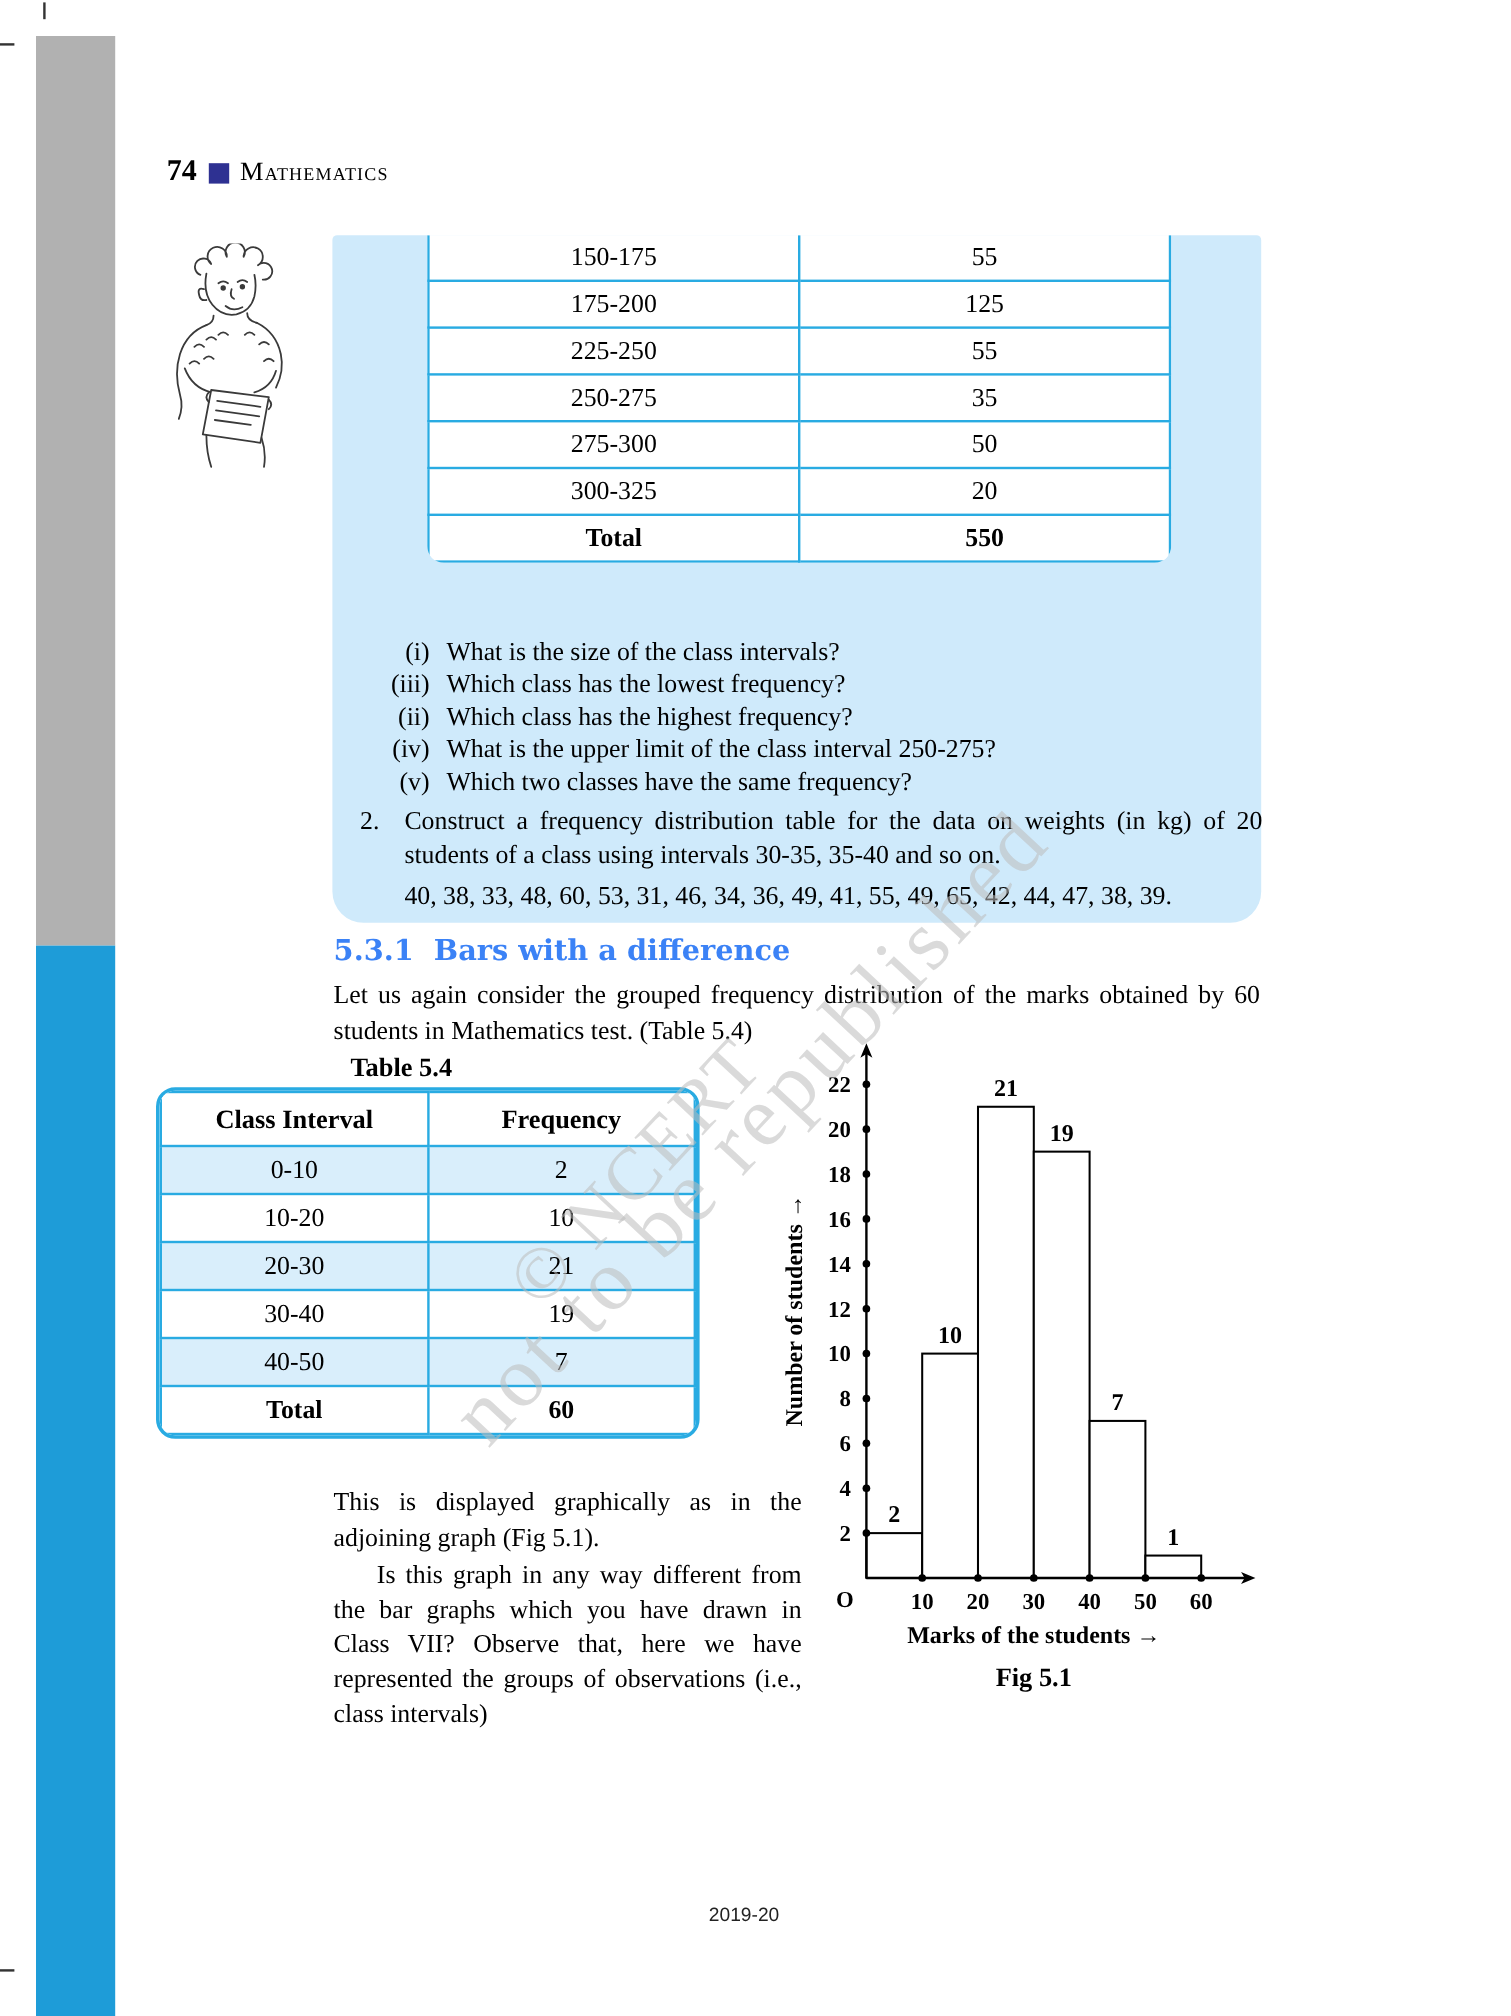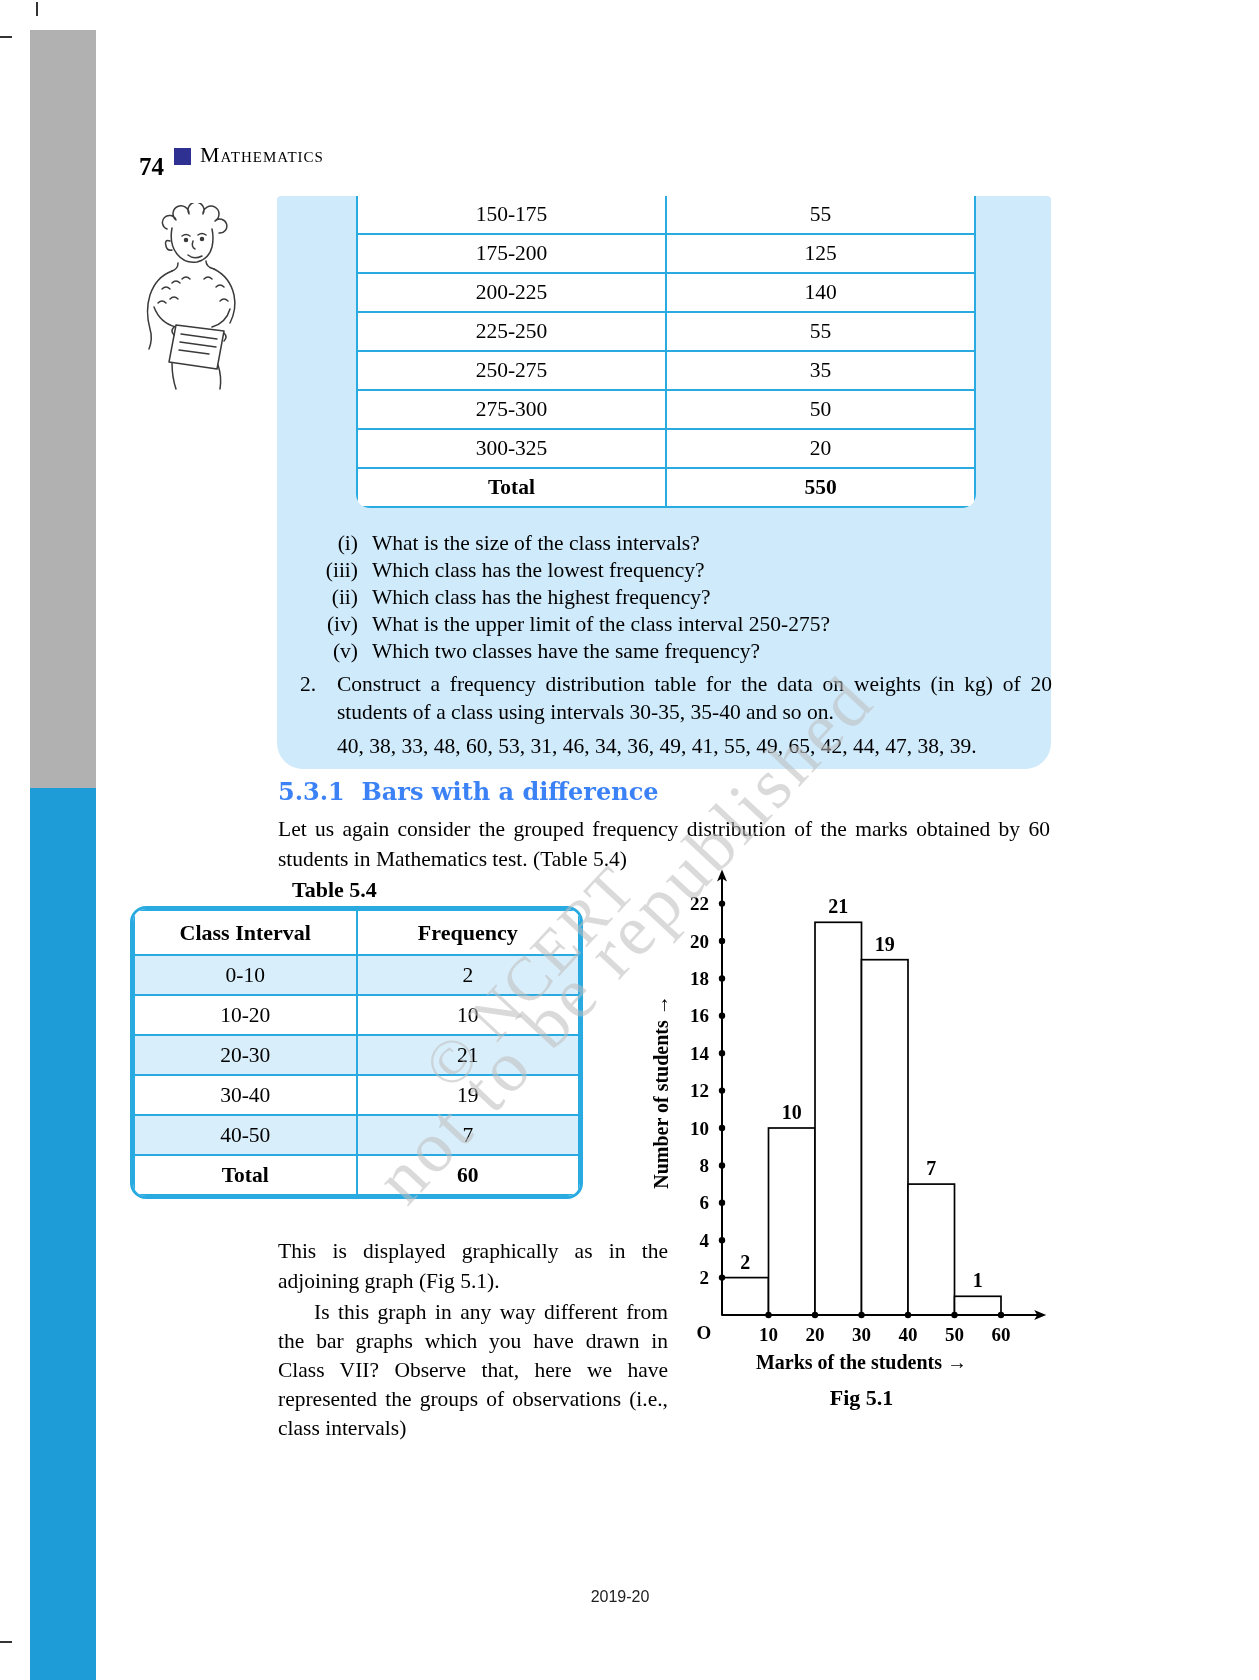--- a/index.html
+++ b/index.html
@@ -11,21 +11,21 @@
   .crop-top-v  { position:absolute; left:36px; top:2px;    width:2px;  height:14px; background:#333; }
   .crop-left-h { position:absolute; left:0;   top:36px;    width:12px; height:2px;  background:#333; }
   .crop-bot-h  { position:absolute; left:0;   top:1641px;  width:12px; height:2px;  background:#333; }
 
   
   .band-gray { position:absolute; left:30px; top:30px;  width:66px; height:758px; background:#b1b1b1; }
   .band-blue { position:absolute; left:30px; top:788px; width:66px; height:892px; background:#1e9cd8; }
 
   
   .page-header { position:absolute; left:139px; top:129px; display:flex; align-items:center; }
-  .page-num { font-weight:bold; font-size:25px;margin-top:24px; }
+  .page-num { font-weight:bold; font-size:25px; }
   .header-square { width:17px; height:17px; background:#2e3192; margin:2px 9px 0 10px; }
   .subject { font-variant:small-caps; font-size:22px; letter-spacing:1px; }
 
   
   .panel { position:absolute; left:277px; top:196px; width:774px; height:573px;
            background:#cfeafb; border-radius:4px 4px 26px 26px; }
 
   .ex-table-wrap { position:absolute; left:79px; top:0; width:620px;
                    border-radius:0 0 14px 14px; overflow:hidden; }
   .ex-table { width:100%; border-collapse:collapse; background:#fff; }
@@ -136,24 +136,20 @@
     <div class="ex-table-wrap">
       <table class="ex-table">
         <tbody>
           <tr>
             <td>150-175</td>
             <td>55</td>
           </tr>
           <tr>
             <td>175-200</td>
             <td>125</td>
-          </tr>
-          <tr>
-            <td>200-225</td>
-            <td>140</td>
           </tr>
           <tr>
             <td>225-250</td>
             <td>55</td>
           </tr>
           <tr>
             <td>250-275</td>
             <td>35</td>
           </tr>
           <tr>

